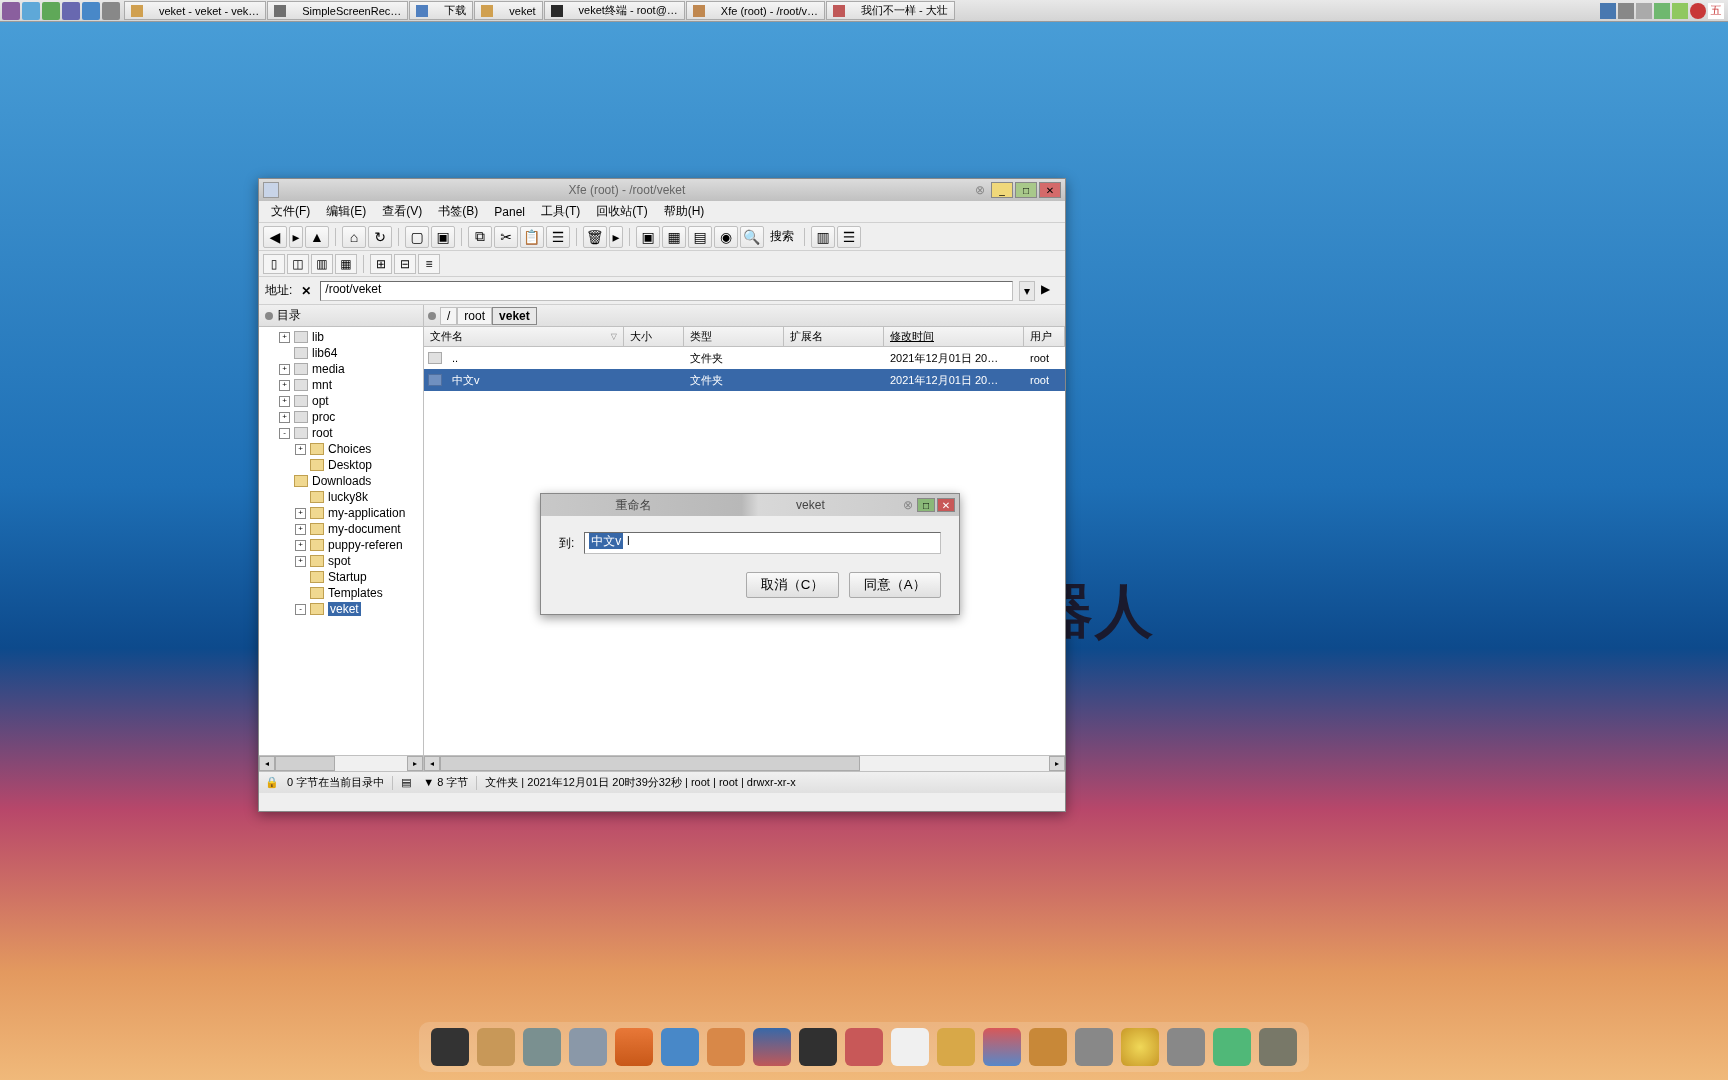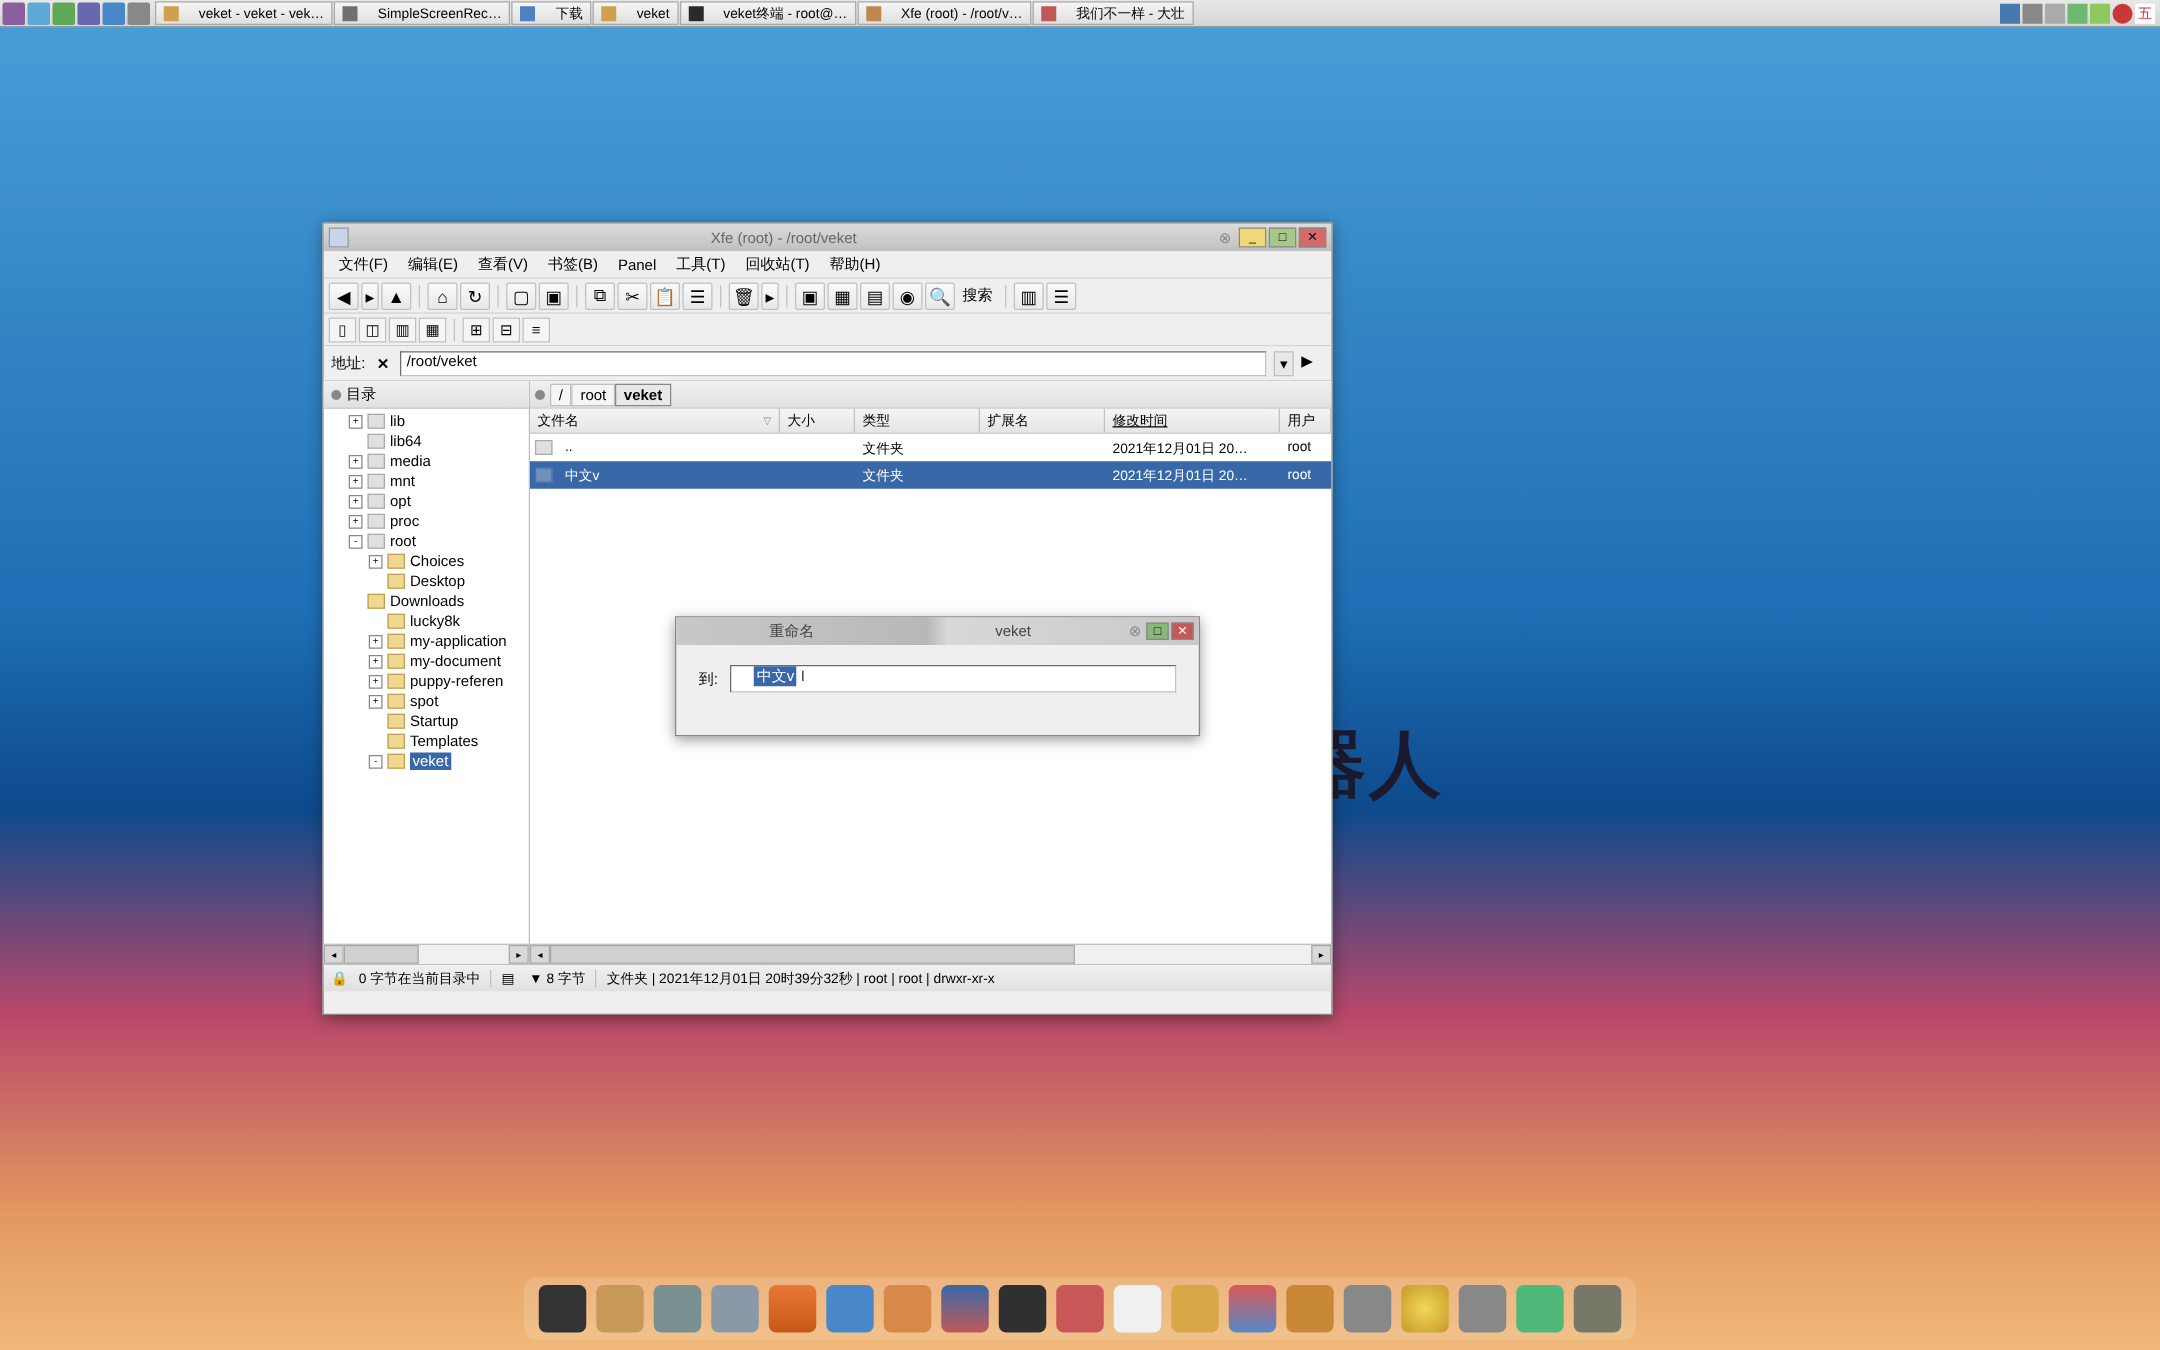--- a/index.html
+++ b/index.html
@@ -304,21 +304,21 @@
 .dialog-title-left { flex: 1; text-align: center; color: #444; }
 .dialog-title-right { flex: 1; text-align: center; color: #444; }
 .dialog-tbtns { display: flex; gap: 2px; }
 .dialog-tbtn { width: 18px; height: 14px; border: 1px solid #888; font-size: 10px; display: flex; align-items: center; justify-content: center; }
 .dialog-tbtn.ok { background: #8ab878; }
 .dialog-tbtn.close { background: #c85858; color: #fff; }
 .dialog-body { padding: 16px 18px; }
 .dialog-msg { display: flex; align-items: center; gap: 12px; margin-bottom: 18px; }
 .dialog-icon { width: 28px; height: 24px; background: #d8c890; border: 1px solid #aa9860; }
 .dialog-row { display: flex; align-items: center; gap: 10px; margin-bottom: 18px; }
-.dialog-input { flex: 1; height: 22px; border: 1px inset #c0c0c0; background: #fff; padding: 0 18px; }
+.dialog-input { flex: 1; height: 22px; border: 1px inset #c0c0c0; background: #fff; padding: 0 4px; }
 .dialog-input-sel { background: #3868a8; color: #fff; padding: 1px 2px; }
 .dialog-actions { display: flex; justify-content: flex-end; gap: 10px; }
 .dialog-btn {
   padding: 3px 14px;
   border: 1px solid #aaa;
   background: linear-gradient(#fafafa, #e0e0e0);
   border-radius: 2px;
 }
 </style>
 </head>
@@ -628,20 +628,24 @@
       <div class="dialog-tbtn close">✕</div>
     </div>
   </div>
   <div class="dialog-body">
     <div class="dialog-row">
       <span>到:</span>
       <div class="dialog-input">
         <span class="dialog-input-sel">中文v</span><span style="color:#333;"> I</span>
       </div>
     </div>
+    <div class="dialog-actions">
+      <button class="dialog-btn">取消（C）</button>
+      <button class="dialog-btn">同意（A）</button>
+    </div>
   </div>
 </div>
 
 <div class="dock">
   <div class="dock-icon" style="background:#333;"></div>
   <div class="dock-icon" style="background:#c89858;"></div>
   <div class="dock-icon" style="background:#7a9090;"></div>
   <div class="dock-icon" style="background:#8a98a8;"></div>
   <div class="dock-icon" style="background:linear-gradient(#e87838,#c85818);"></div>
   <div class="dock-icon" style="background:#4888c8;"></div>

